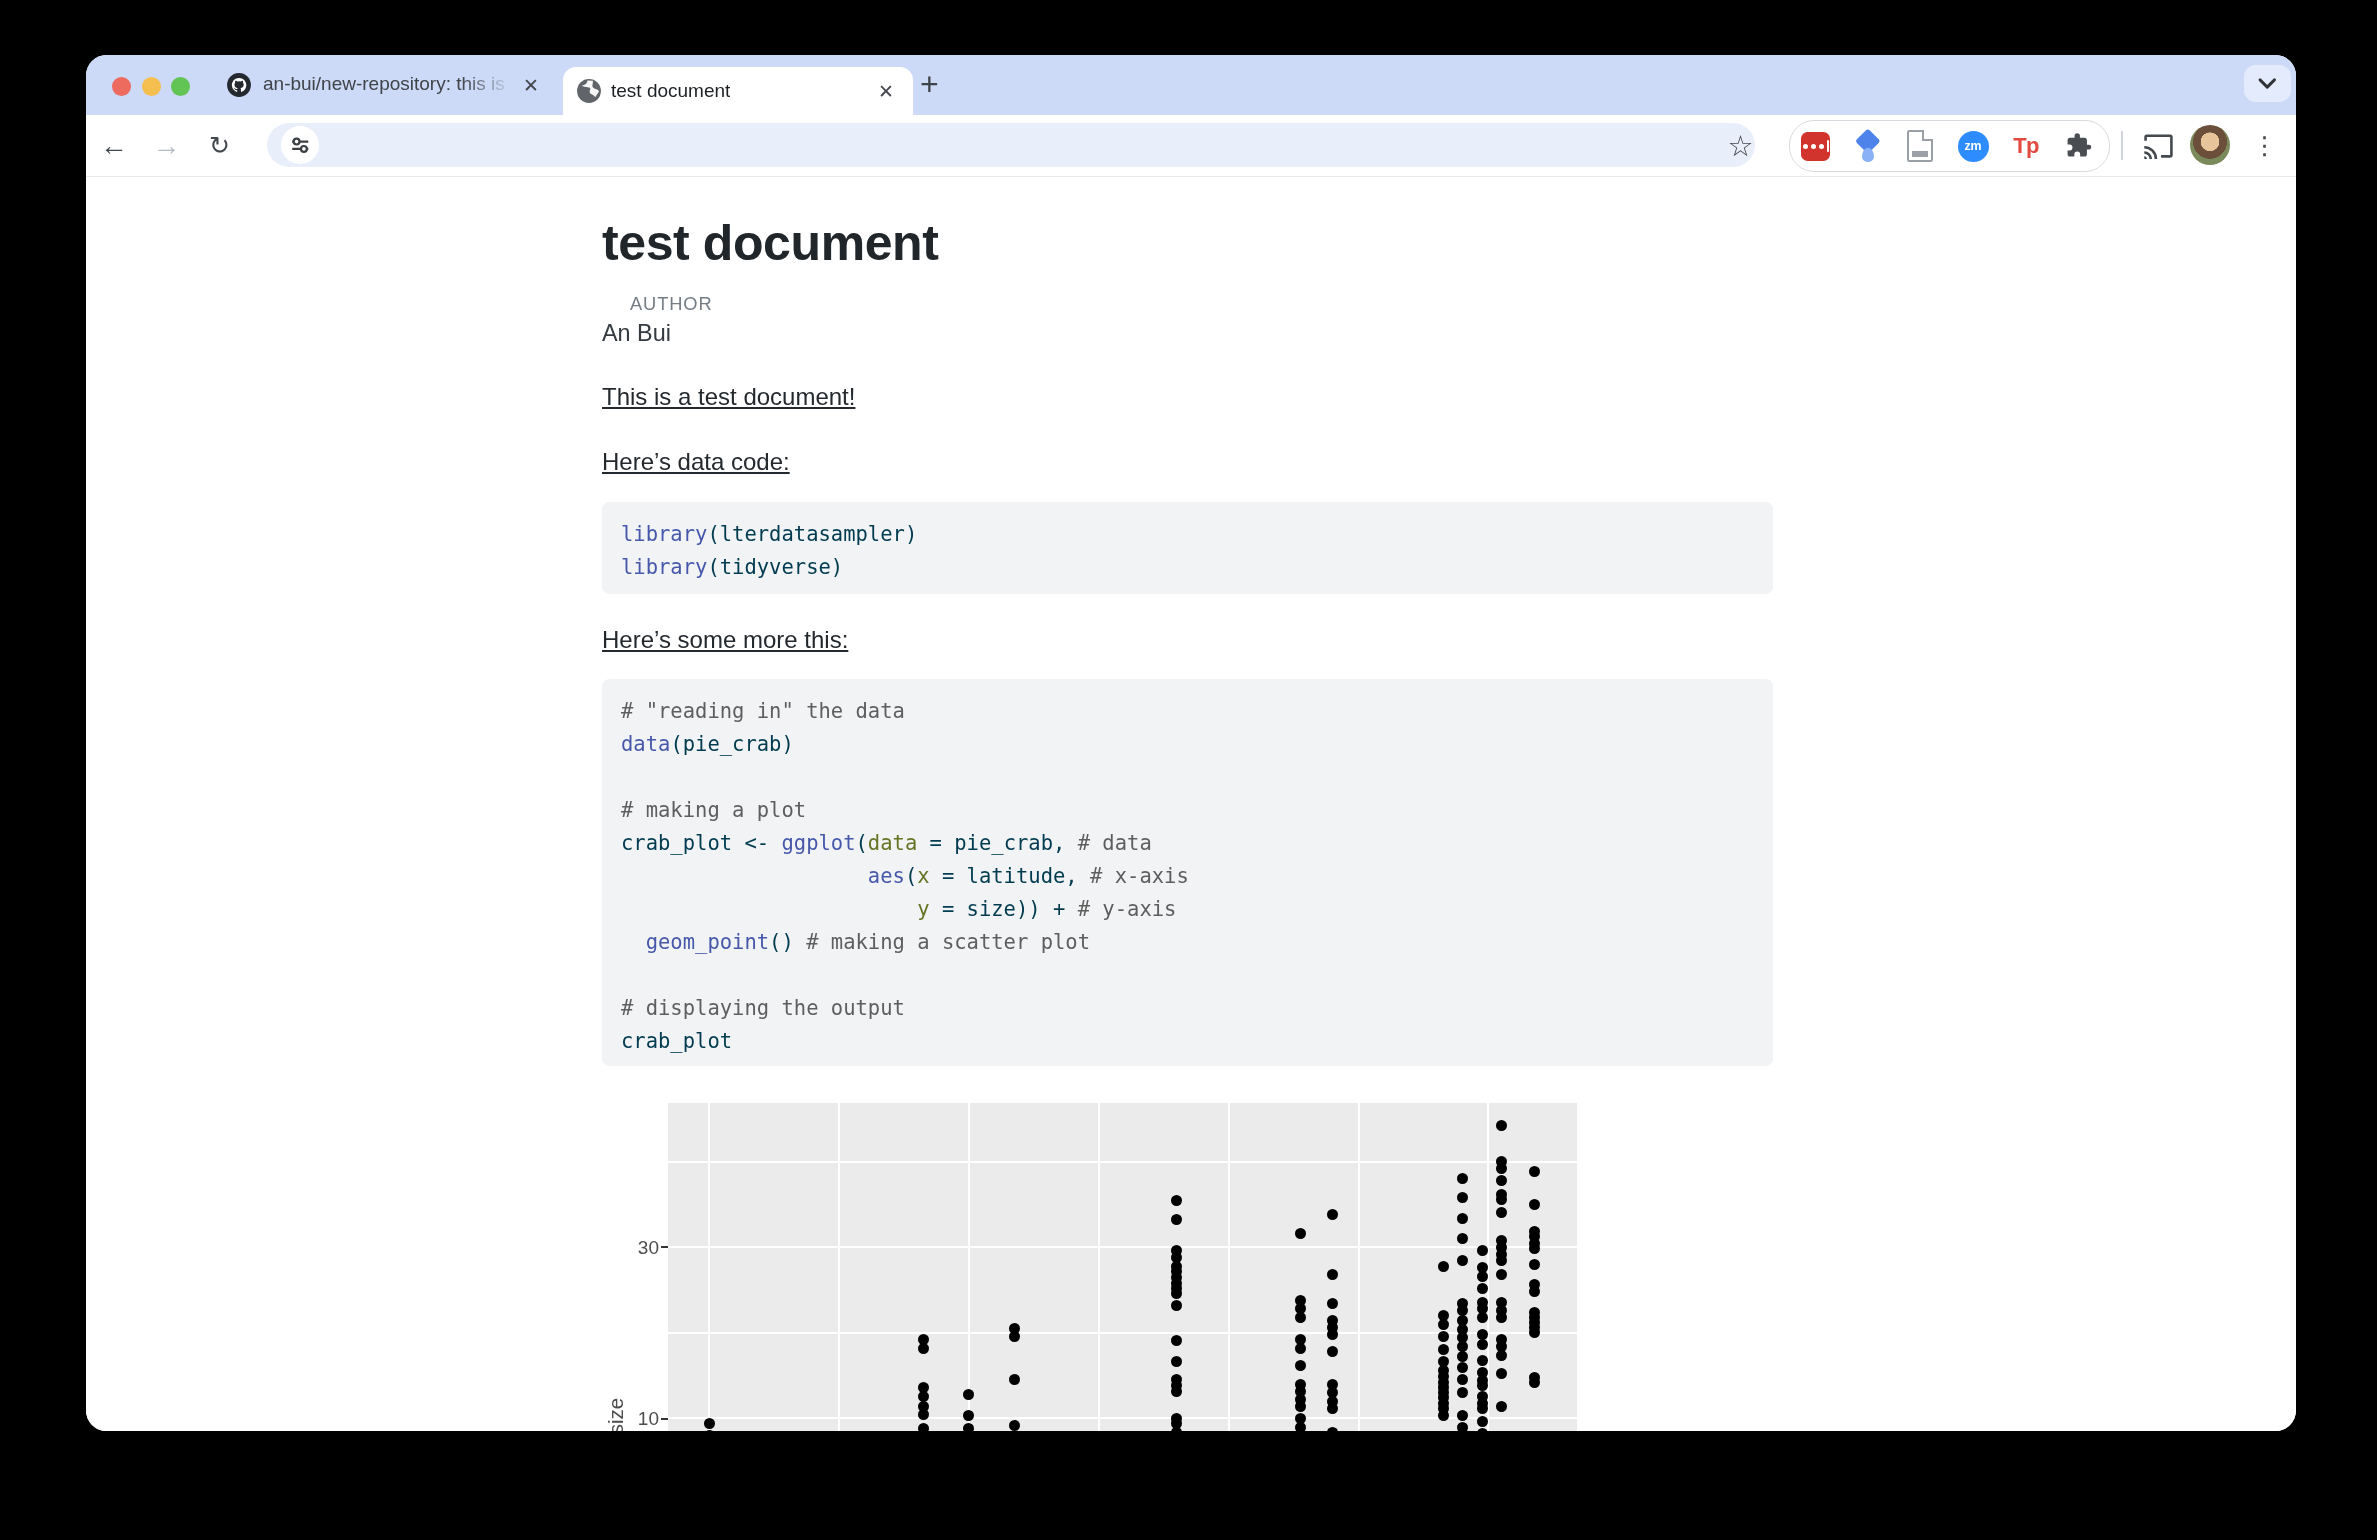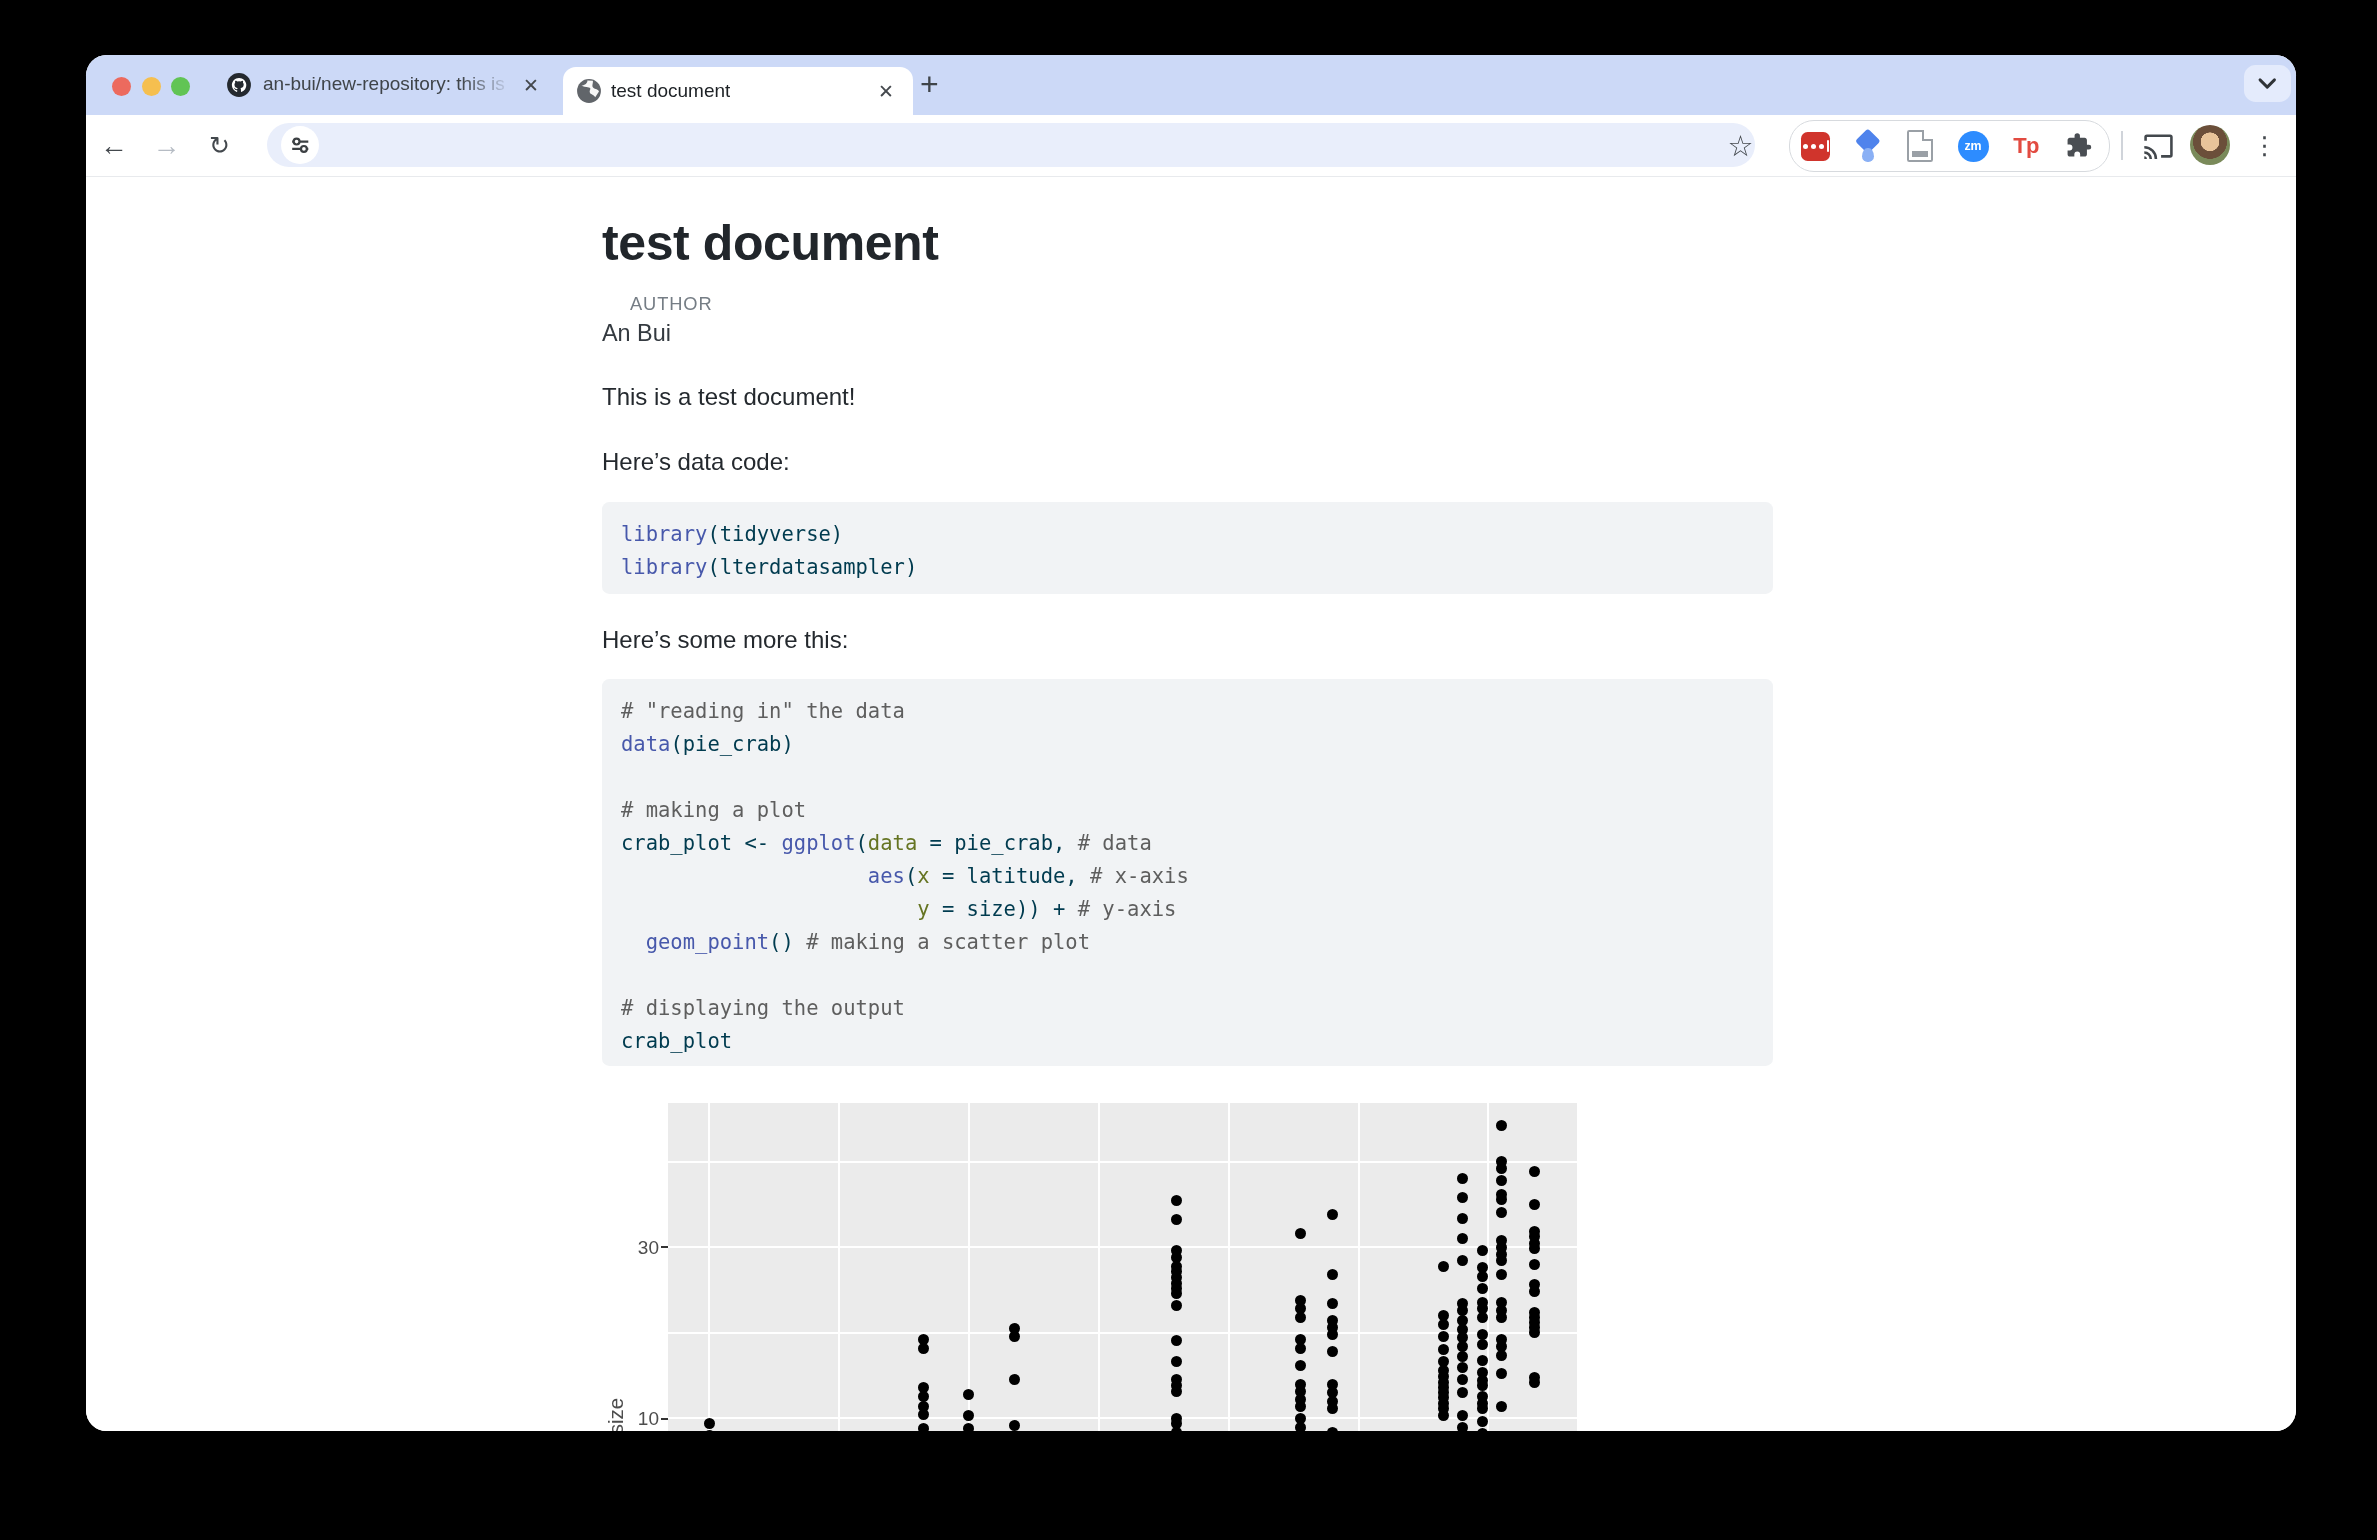--- a/index.html
+++ b/index.html
@@ -39,21 +39,21 @@
   .bluedrop .drp{position:absolute;left:6.6px;bottom:0;width:11.7px;height:14.6px;background:#8ab0f5;border-radius:50% 50% 50% 50%/60% 60% 40% 40%;}
   .sep{position:absolute;left:2035px;top:16px;width:1.5px;height:29px;background:#d0d4da;}
   .avatar{position:absolute;left:2104px;top:10.2px;width:40px;height:40px;border-radius:50%;background:radial-gradient(circle at 50% 42%,#e8c49a 0 30%,#6b4f3a 31% 55%,#7a8a5a 56% 100%);}
   .kebab{position:absolute;left:2164px;top:0;width:29px;height:61px;display:flex;align-items:center;justify-content:center;font-size:25px;color:#43484d;}
 
   
   .content{position:absolute;left:0;top:122px;width:100%;height:1254px;background:#fff;overflow:hidden;}
   .h1{position:absolute;left:516px;top:37px;font-size:50px;font-weight:bold;color:#21262b;letter-spacing:-0.4px;}
   .authlabel{position:absolute;left:516px;top:116px;font-size:18.3px;color:#757d85;letter-spacing:0.9px;margin-left:28px;}
   .authname{position:absolute;left:516px;top:143px;font-size:23.4px;color:#343a40;}
-  .para{position:absolute;left:516px;font-size:24px;color:#24292e;}
+  .para{position:absolute;left:516px;font-size:24px;color:#24292e;text-decoration:underline;}
   .codeblock{position:absolute;left:516px;width:1171px;background:#f1f3f5;border-radius:7.3px;}
   .codeblock pre{margin:0;padding:16px 0 0 19px;font-family:"DejaVu Sans Mono","Liberation Mono",monospace;font-size:20.5px;line-height:33px;color:#003B4F;white-space:pre;}
   .tok-fu{color:#4758AB;}
   .tok-co{color:#5E5E5E;}
   .tok-at{color:#657422;}
   .tok-pl{color:#003B4F;}
 
   
   .panel{position:absolute;left:582px;top:926px;width:909px;height:337px;background:#ebebeb;overflow:hidden;}
   .gl-v{position:absolute;top:0;bottom:0;background:#fff;}
@@ -166,21 +166,21 @@
   </div>
 
   <div class="content">
     <div class="h1">test document</div>
     <div class="authlabel">AUTHOR</div>
     <div class="authname">An Bui</div>
     <div class="para" style="top:206px;">This is a test document!</div>
     <div class="para" style="top:271px;">Here’s data code:</div>
 
     <div class="codeblock" style="top:325px;height:92px;">
-        <pre><div><span class="tok-fu">library</span><span class="tok-pl">(tidyverse)</span></div><div><span class="tok-fu">library</span><span class="tok-pl">(lterdatasampler)</span></div></pre>
+        <pre><div><span class="tok-fu">library</span><span class="tok-pl">(lterdatasampler)</span></div><div><span class="tok-fu">library</span><span class="tok-pl">(tidyverse)</span></div></pre>
       </div>
 
     <div class="para" style="top:449px;">Here’s some more this:</div>
 
     <div class="codeblock" style="top:502px;height:387px;">
         <pre><div><span class="tok-co"># "reading in" the data</span></div><div><span class="tok-fu">data</span><span class="tok-pl">(pie_crab)</span></div><div>&nbsp;</div><div><span class="tok-co"># making a plot</span></div><div><span class="tok-pl">crab_plot &lt;- </span><span class="tok-fu">ggplot</span><span class="tok-pl">(</span><span class="tok-at">data</span><span class="tok-pl"> = pie_crab, </span><span class="tok-co"># data</span></div><div><span class="tok-pl">                    </span><span class="tok-fu">aes</span><span class="tok-pl">(</span><span class="tok-at">x</span><span class="tok-pl"> = latitude, </span><span class="tok-co"># x-axis</span></div><div><span class="tok-pl">                        </span><span class="tok-at">y</span><span class="tok-pl"> = size)) + </span><span class="tok-co"># y-axis</span></div><div><span class="tok-pl">  </span><span class="tok-fu">geom_point</span><span class="tok-pl">() </span><span class="tok-co"># making a scatter plot</span></div><div>&nbsp;</div><div><span class="tok-co"># displaying the output</span></div><div><span class="tok-pl">crab_plot</span></div></pre>
       </div>
 
     <div class="ytick" style="left:529px;top:1060px;">30</div>
     <div class="ytick" style="left:529px;top:1231px;">10</div>

